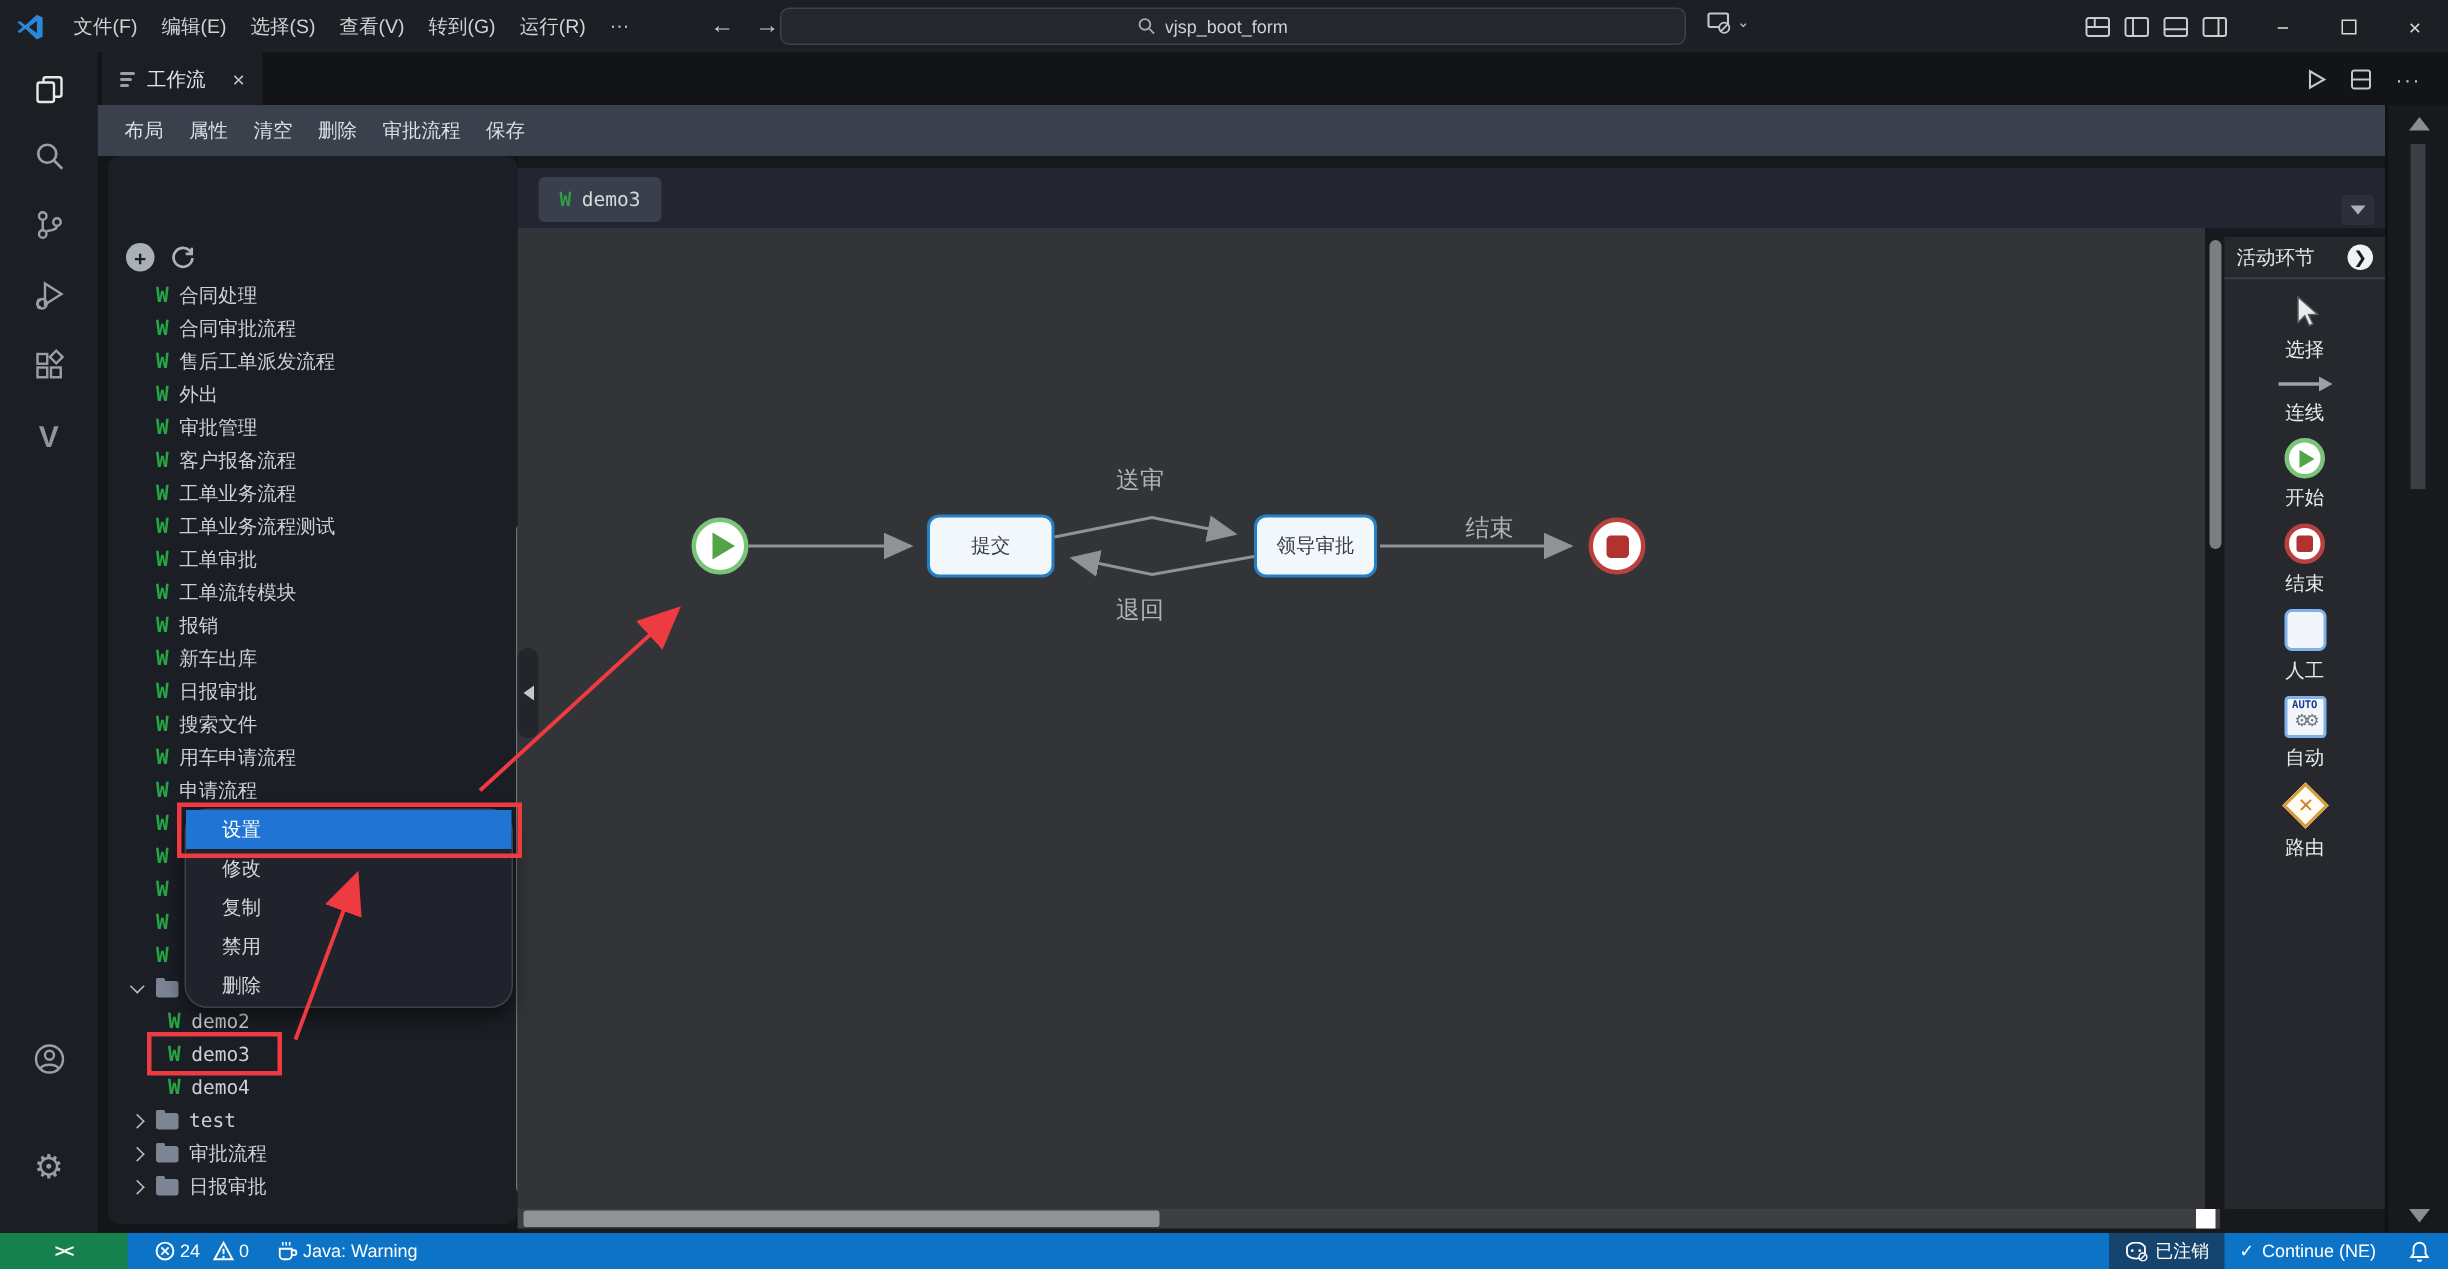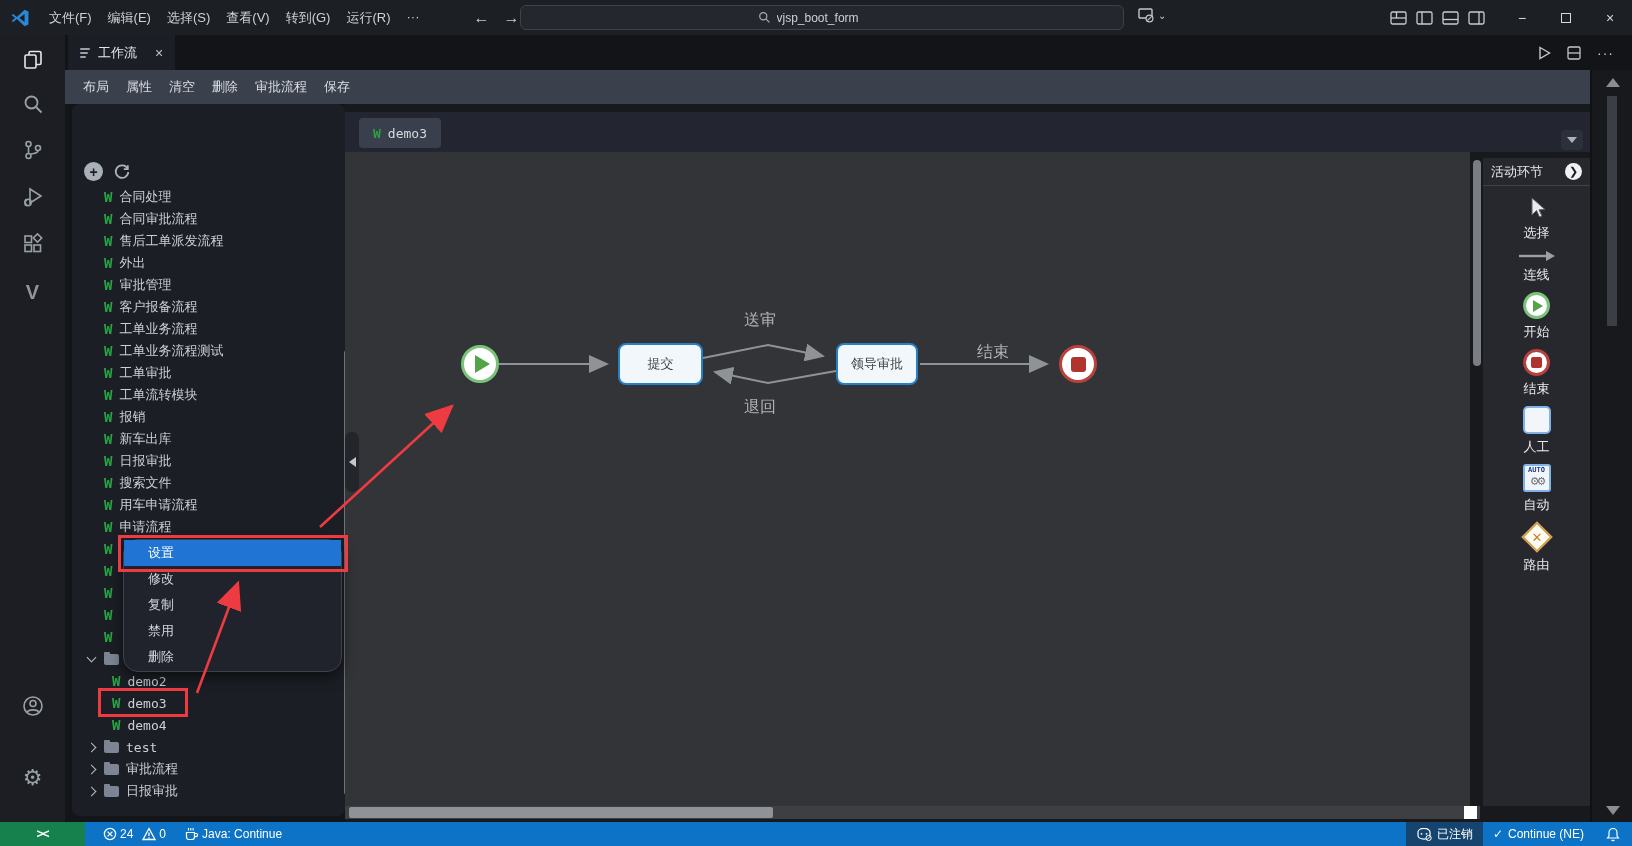--- a/index.html
+++ b/index.html
@@ -665,21 +665,21 @@
       <circle cx="7" cy="11" r="0.8" fill="#fff"></circle>
     </svg>
     <span>0</span>
   </div>
   <div class="sb-item">
     <svg width="15" height="14" viewBox="0 0 15 14">
       <path d="M2.5 5.5 H10.5 V10 a2.5 2.5 0 0 1-2.5 2.5 H5 A2.5 2.5 0 0 1 2.5 10 Z" fill="none" stroke="#fff" stroke-width="1.2"></path>
       <path d="M10.5 6.5 H12 a1.6 1.6 0 0 1 0 3.2 H10.5" fill="none" stroke="#fff" stroke-width="1.2"></path>
       <path d="M4.5 1 v2.4 M6.8 1 v2.4 M9.1 1 v2.4" stroke="#fff" stroke-width="1.1"></path>
     </svg>
-    <span>Java: Continue</span>
+    <span>Java: Warning</span>
   </div>
   <div class="sb-right">
     <div class="sb-seg sb-signedout">
       <svg width="16" height="13" viewBox="0 0 16 13">
         <path d="M2 4 a6 3.6 0 0 1 12 0 v3.5 a6 3.6 0 0 1-12 0 Z" fill="none" stroke="#fff" stroke-width="1.2"></path>
         <circle cx="5.5" cy="5.8" r="0.9" fill="#fff"></circle>
           <circle cx="10.5" cy="5.8" r="0.9" fill="#fff"></circle>
         <circle cx="12.6" cy="10" r="2.6" fill="#15456f" stroke="#fff" stroke-width="1"></circle>
         <line x1="10.9" y1="11.7" x2="14.3" y2="8.3" stroke="#fff" stroke-width="1"></line>
       </svg>

